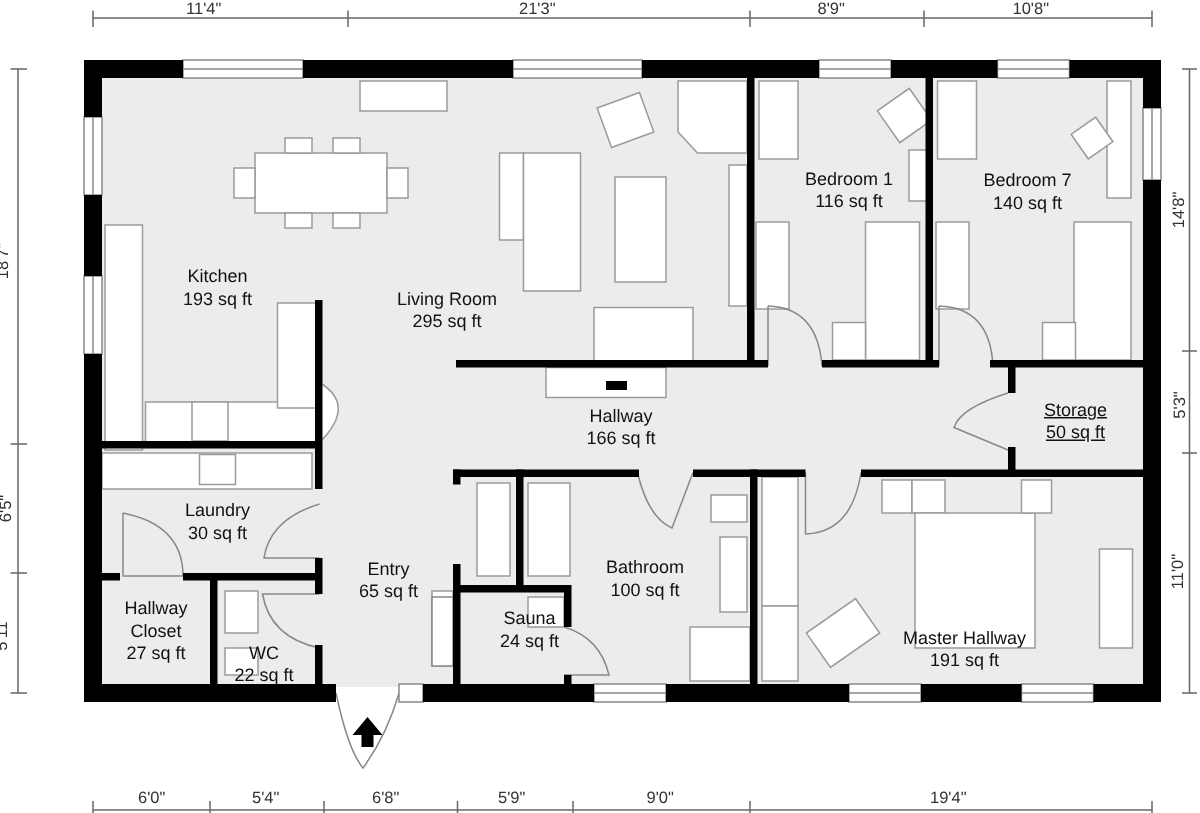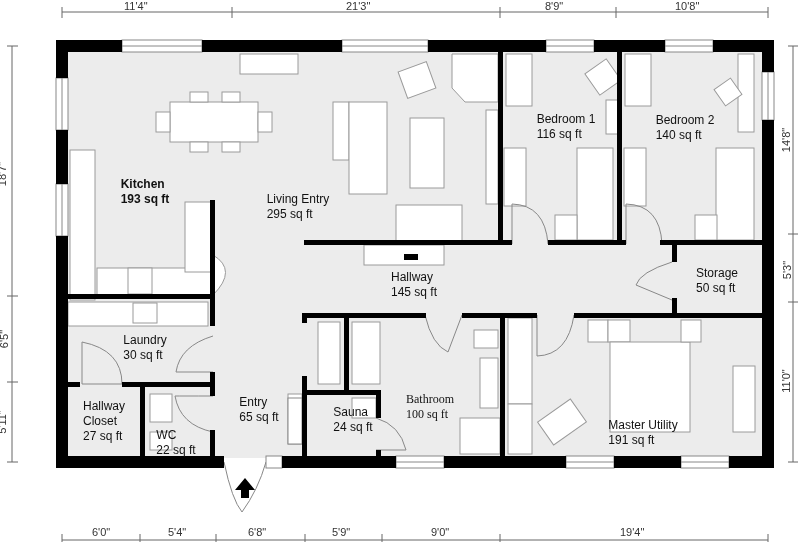--- a/index.html
+++ b/index.html
@@ -1,20 +1,20 @@
 <!DOCTYPE html>
 <html><head>
 <meta charset="utf-8">
 <style>
   html,body{margin:0;padding:0;background:#fff;}
   body{width:800px;height:542px;position:relative;overflow:hidden;font-family:"Liberation Sans",sans-serif;}
   .plan{position:absolute;left:0;top:0;width:800px;height:542px;}
   .dim{position:absolute;font-size:11px;color:#333;font-family:"Liberation Sans",sans-serif;}
   .vdim{position:absolute;font-size:11px;color:#333;transform:rotate(-90deg);transform-origin:center;white-space:nowrap;}
-  .room-label{position:absolute;font-size:12px;color:#111;text-align:left;line-height:15px;transform:translate(-50%,-50%);white-space:nowrap;}
+  .room-label{position:absolute;font-size:12px;color:#111;text-align:center;line-height:15px;transform:translate(-50%,-50%);white-space:nowrap;}
 </style>
 </head>
 <body>
 
 <svg class="plan" width="800" height="542" viewBox="0 0 800 542" xmlns="http://www.w3.org/2000/svg">
 
   <rect x="62" y="48" width="708" height="410" fill="#ececec"></rect>
 
   <g stroke="#666" stroke-width="1" fill="none">
     <line x1="62" y1="12" x2="768" y2="12"></line>
@@ -200,65 +200,65 @@
 <div class="dim" style="left:620px;top:526px;">19'4"</div>
 
 <div class="vdim" style="left:-10px;top:168px;">18'7"</div>
 <div class="vdim" style="left:-5px;top:333px;">6'5"</div>
 <div class="vdim" style="left:-10px;top:416px;">5'11"</div>
 
 <div class="vdim" style="left:774px;top:134px;">14'8"</div>
 <div class="vdim" style="left:778px;top:264px;">5'3"</div>
 <div class="vdim" style="left:774px;top:375px;">11'0"</div>
 
-<div class="room-label" style="left:145px;top:192px;font-weight:bold;">
+<div class="room-label" style="left:145px;top:192px;">
   <div>Kitchen</div>
   <div>193 sq ft</div>
 </div>
 <div class="room-label" style="left:298px;top:207px;">
-  <div>Living Entry</div>
+  <div>Living Room</div>
   <div>295 sq ft</div>
 </div>
 <div class="room-label" style="left:566px;top:127px;">
   <div>Bedroom 1</div>
   <div>116 sq ft</div>
 </div>
 <div class="room-label" style="left:685px;top:128px;">
-  <div>Bedroom 2</div>
+  <div>Bedroom 7</div>
   <div>140 sq ft</div>
 </div>
 <div class="room-label" style="left:414px;top:285px;">
   <div>Hallway</div>
-  <div>145 sq ft</div>
-</div>
-<div class="room-label" style="left:717px;top:281px;">
+  <div>166 sq ft</div>
+</div>
+<div class="room-label" style="left:717px;top:281px;text-decoration:underline;">
   <div>Storage</div>
   <div>50 sq ft</div>
 </div>
 <div class="room-label" style="left:145px;top:348px;">
   <div>Laundry</div>
   <div>30 sq ft</div>
 </div>
-<div class="room-label" style="left:259px;top:410px;">
+<div class="room-label" style="left:259px;top:387px;">
   <div>Entry</div>
   <div>65 sq ft</div>
 </div>
 <div class="room-label" style="left:104px;top:421px;">
   <div>Hallway</div>
   <div>Closet</div>
   <div>27 sq ft</div>
 </div>
 <div class="room-label" style="left:176px;top:443px;">
   <div>WC</div>
   <div>22 sq ft</div>
 </div>
 <div class="room-label" style="left:353px;top:420px;">
   <div>Sauna</div>
   <div>24 sq ft</div>
 </div>
-<div class="room-label" style="left:430px;top:407px;font-family:Liberation Serif, serif;">
+<div class="room-label" style="left:430px;top:386px;">
   <div>Bathroom</div>
   <div>100 sq ft</div>
 </div>
 <div class="room-label" style="left:643px;top:433px;">
-  <div>Master Utility</div>
+  <div>Master Hallway</div>
   <div>191 sq ft</div>
 </div>
 
 </body></html>

